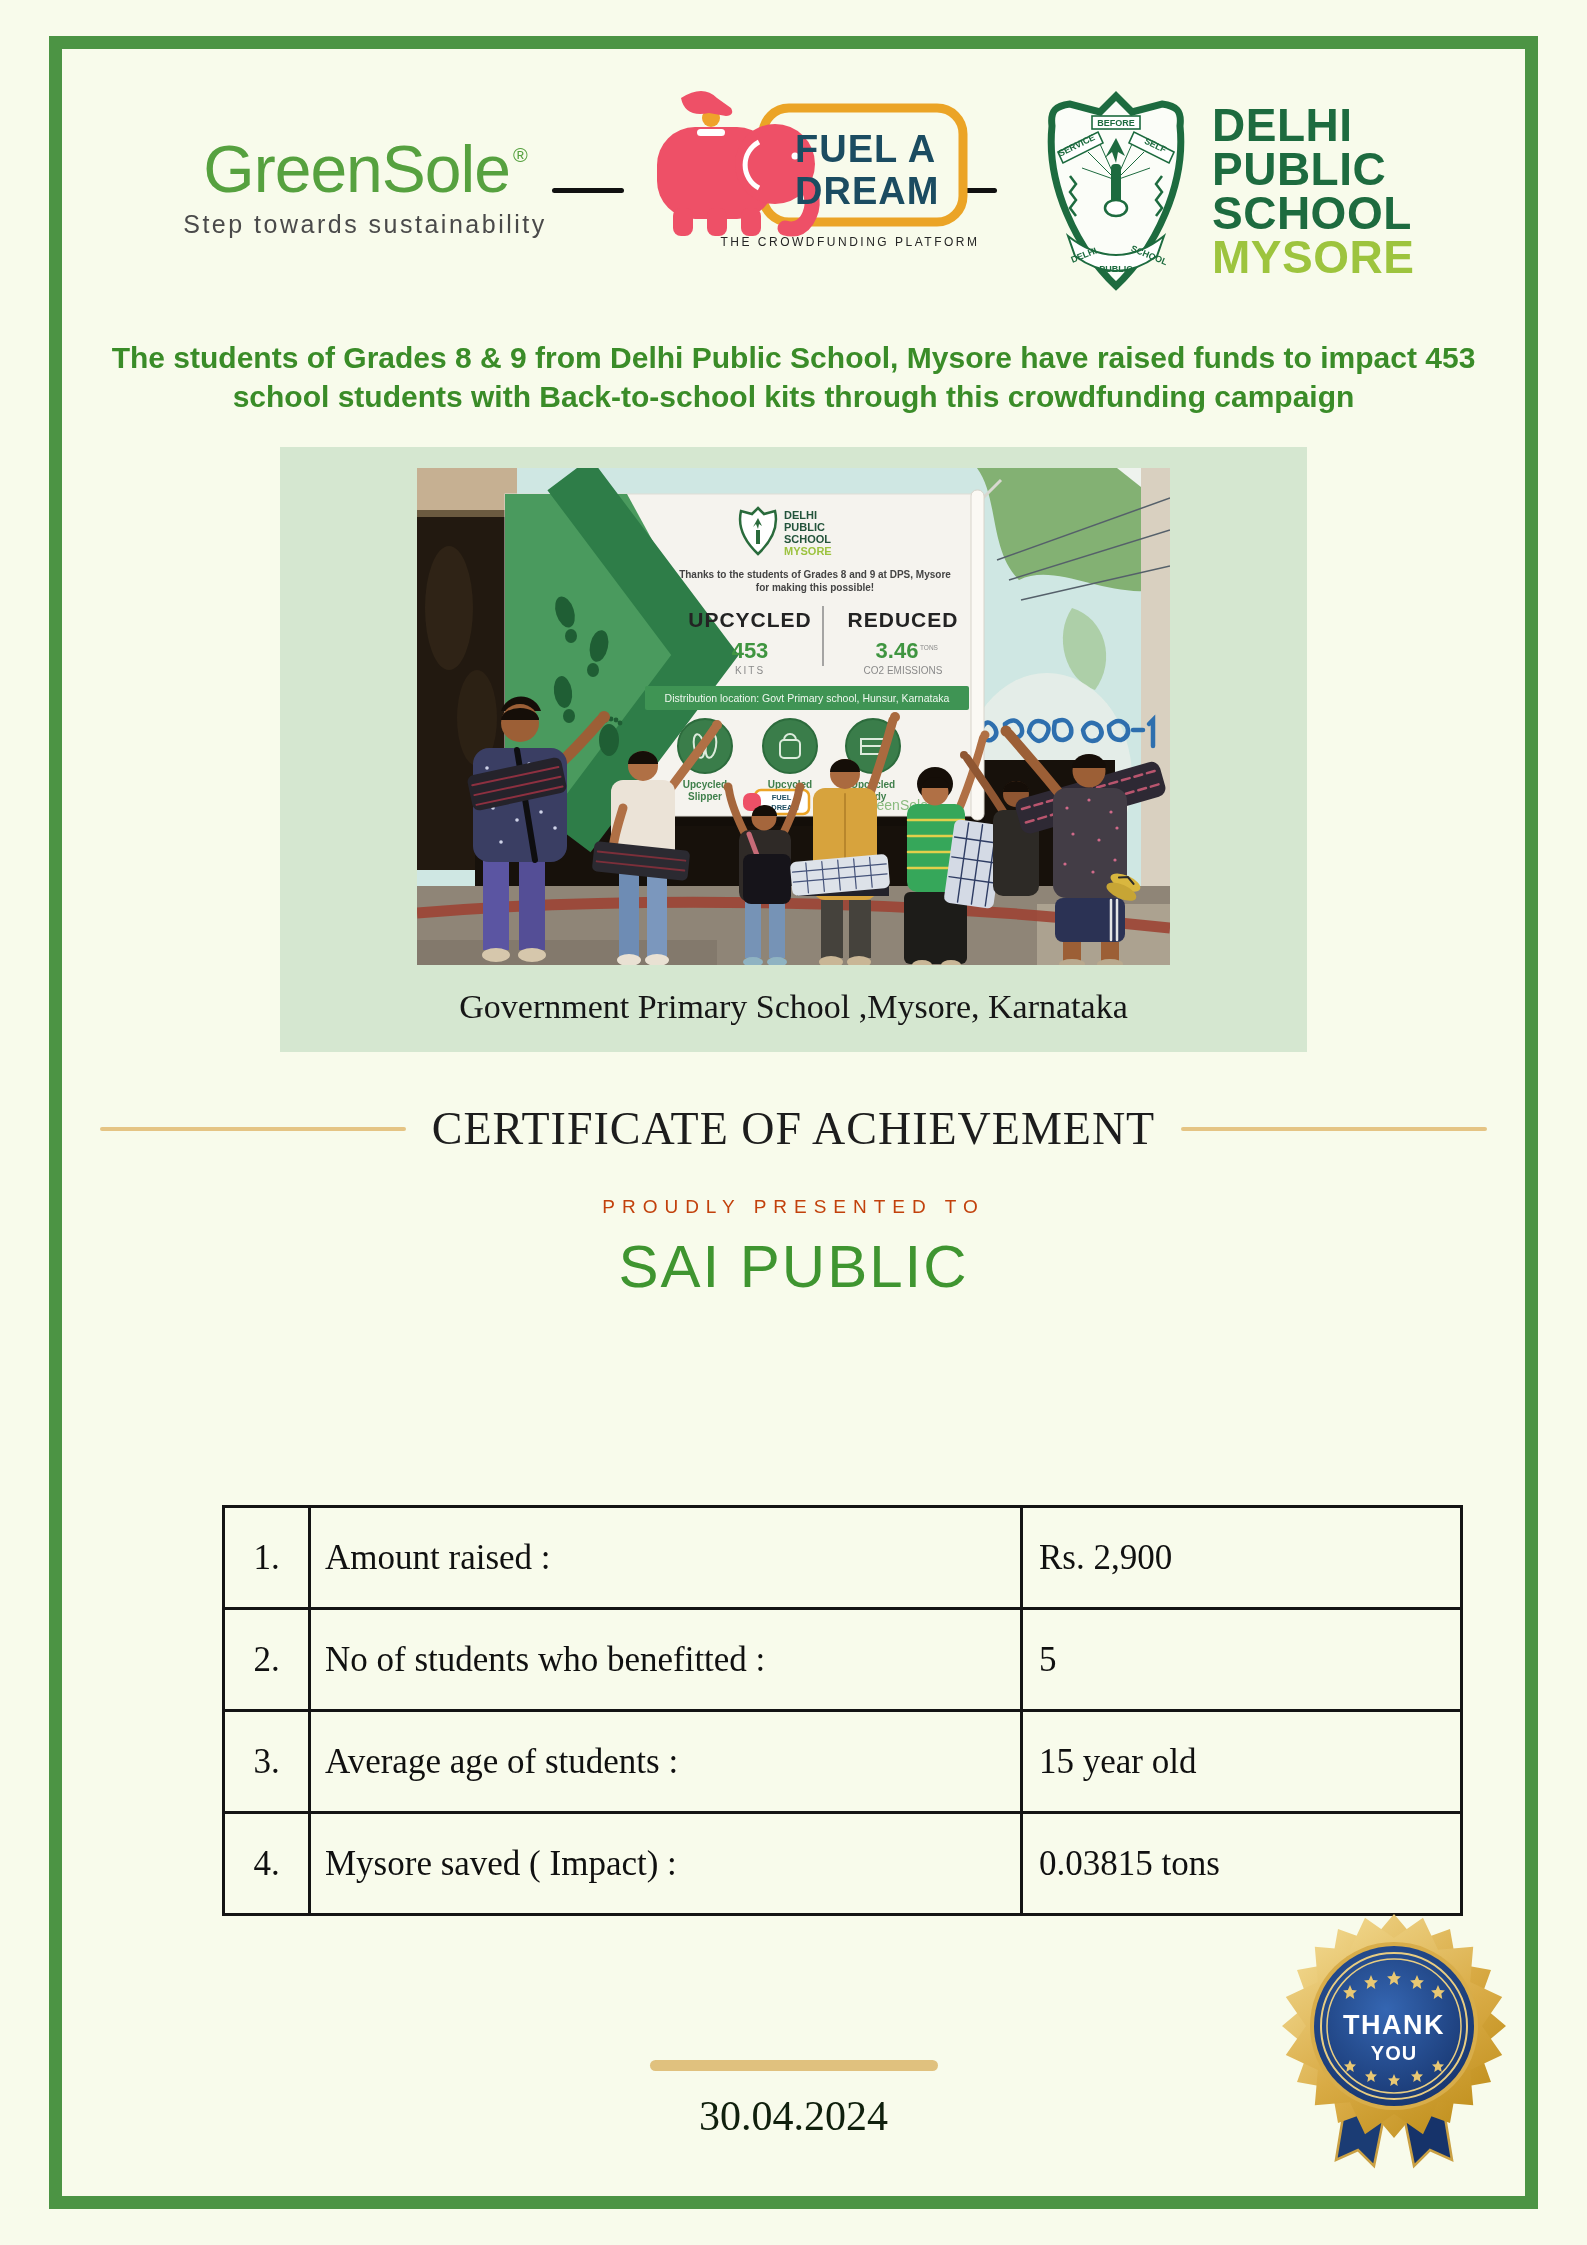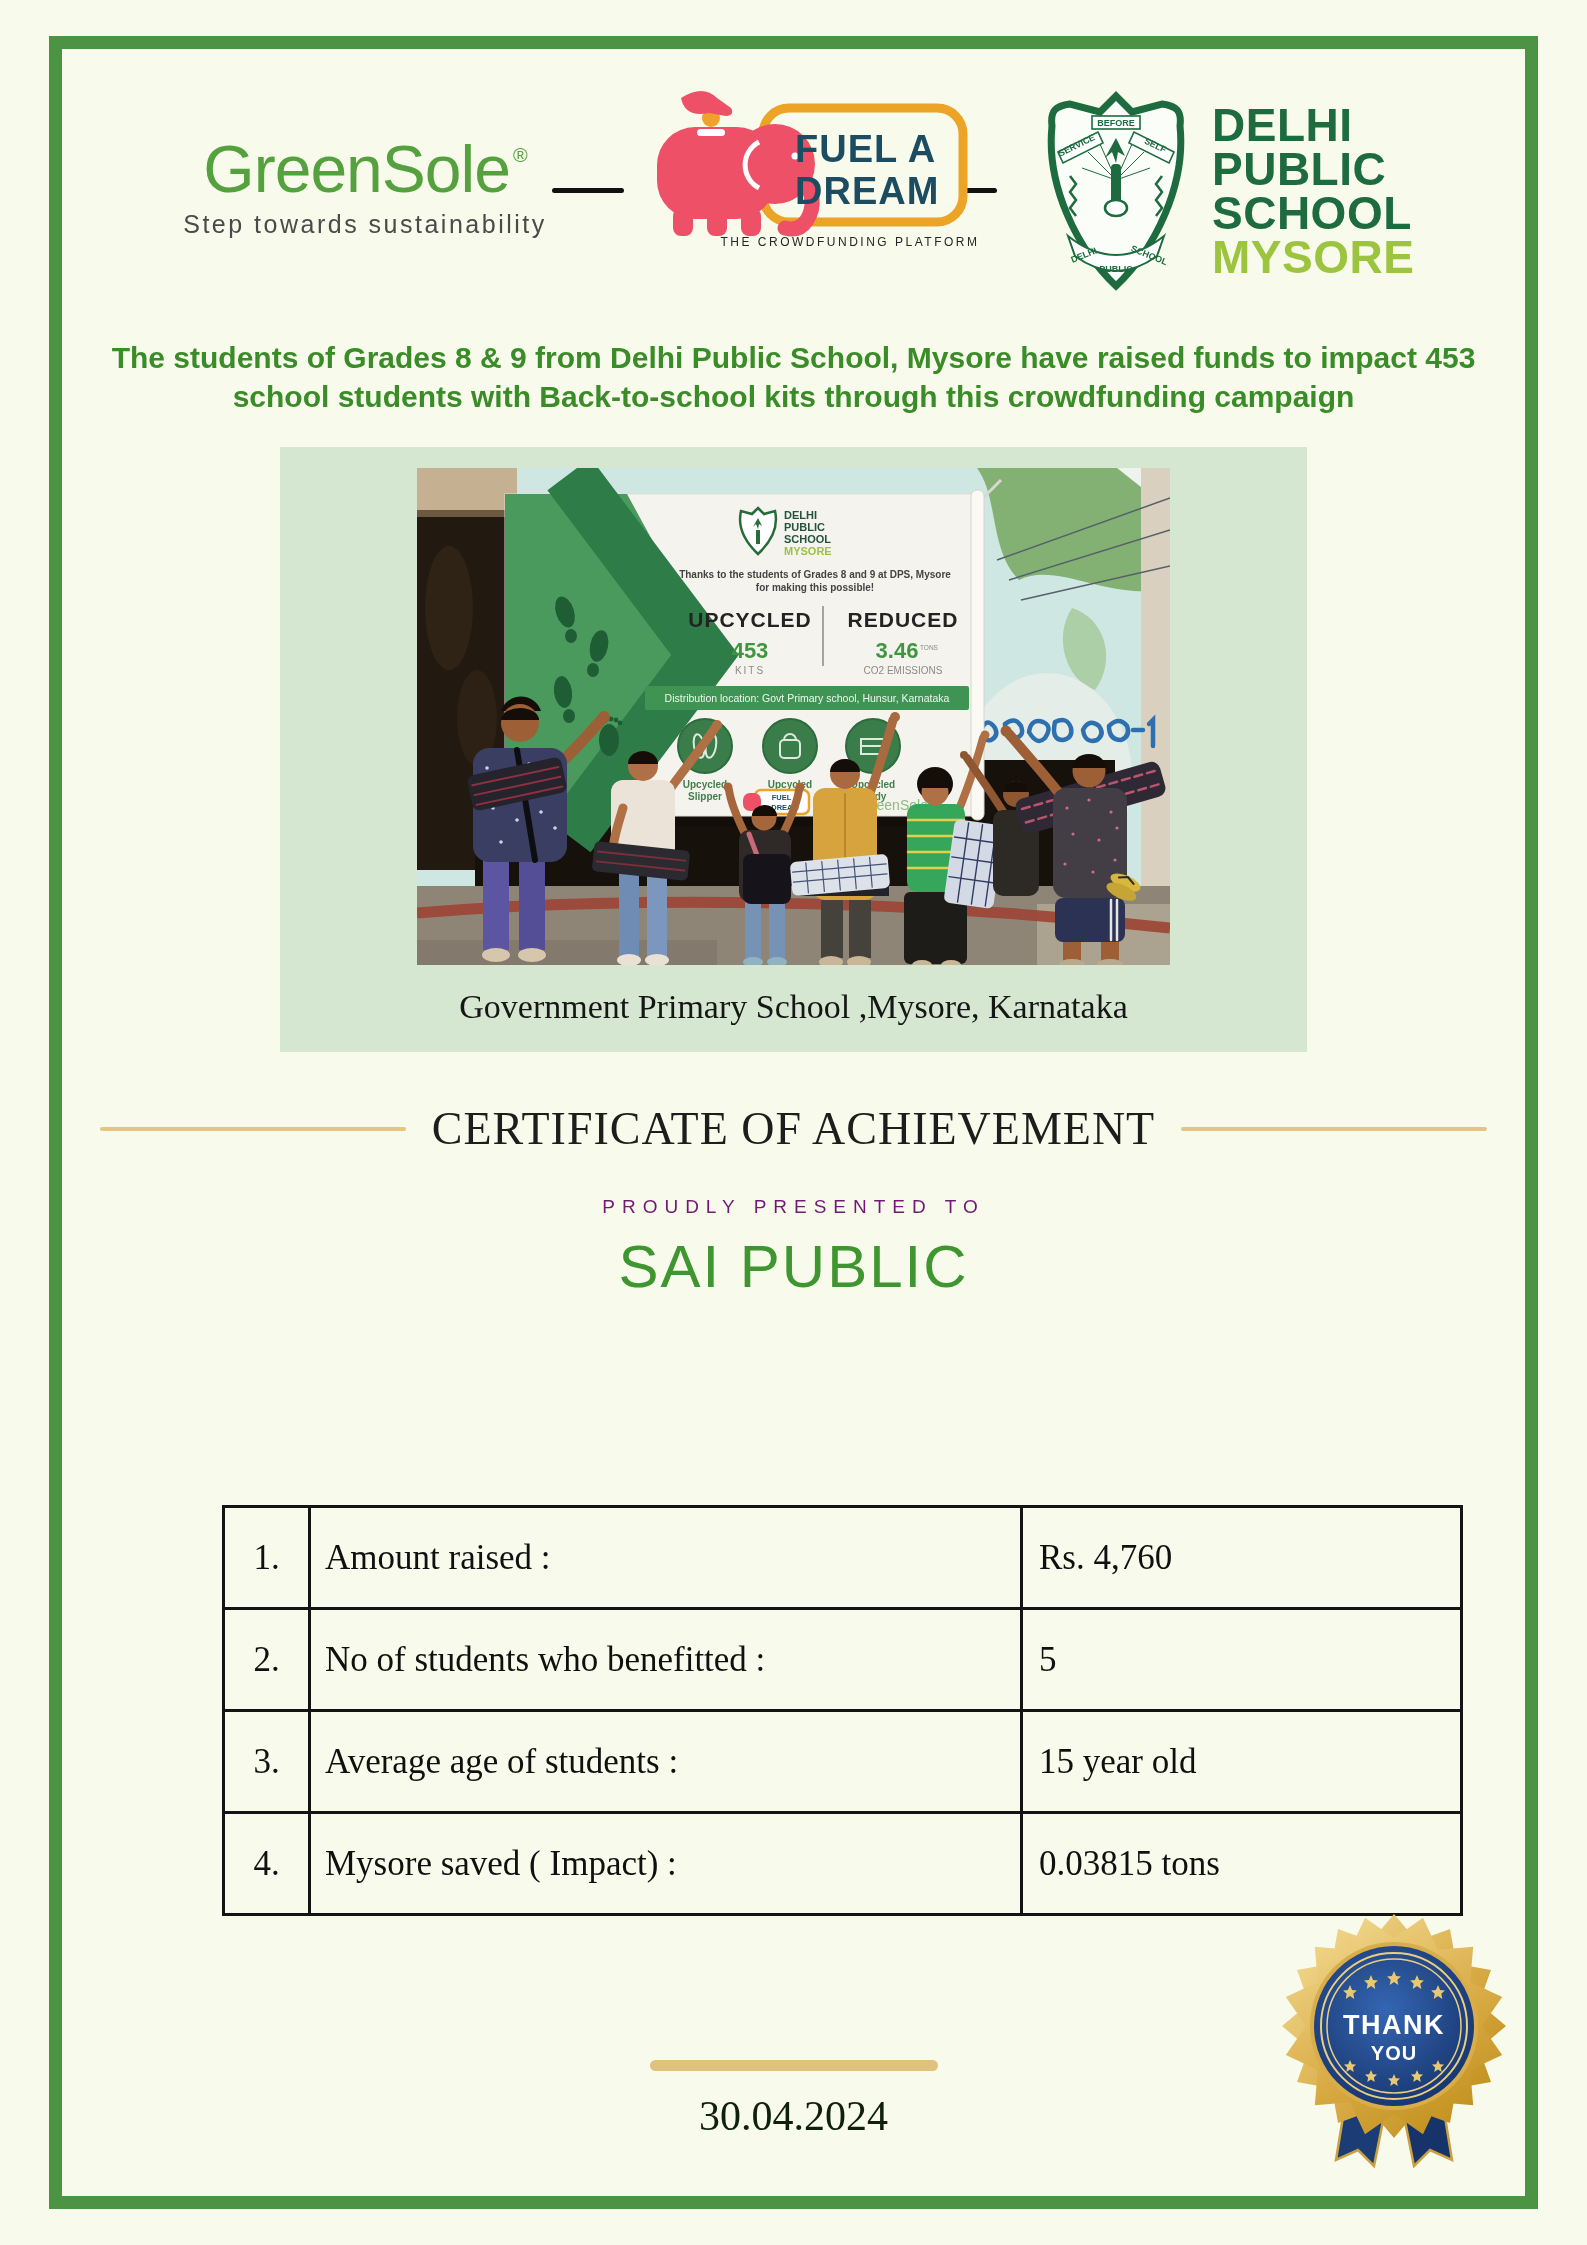--- a/index.html
+++ b/index.html
@@ -23,21 +23,21 @@
             font-family:"Liberation Sans",sans-serif;font-weight:bold;font-size:30px;line-height:39px;color:#3a8c28;}
 
   .panel{position:absolute;left:280px;top:447px;width:1027px;height:605px;background:#d5e7d0;z-index:2;}
   .photo{position:absolute;left:137px;top:21px;width:753px;height:497px;overflow:hidden;background:#cfe7e3;}
   .caption{position:absolute;left:0;top:541px;width:100%;text-align:center;font-size:34px;color:#161616;}
 
   .title-row{position:absolute;left:0;top:1102px;width:100%;display:flex;align-items:center;justify-content:center;gap:26px;z-index:2;}
   .gold-line{width:306px;height:4px;background:#e5c484;border-radius:2px;}
   .title{font-size:46px;letter-spacing:1px;color:#1d1d1d;white-space:nowrap;}
   .presented{position:absolute;left:0;top:1196px;width:100%;text-align:center;z-index:2;
-             font-family:"Liberation Sans",sans-serif;font-size:19px;letter-spacing:7px;color:#701a75;}
+             font-family:"Liberation Sans",sans-serif;font-size:19px;letter-spacing:7px;color:#c2410c;}
   .name{position:absolute;left:0;top:1232px;width:100%;text-align:center;z-index:2;
         font-family:"Liberation Sans",sans-serif;font-size:60px;letter-spacing:2px;color:#3f9530;}
   .bodytext{position:absolute;left:0;top:1346px;width:100%;text-align:center;z-index:2;
             font-size:37px;line-height:54px;color:#131d12;}
 
   table.impact{position:absolute;left:222px;top:1505px;border-collapse:collapse;z-index:2;background:transparent;}
   table.impact td{border:3px solid #141414;height:97px;font-size:35px;color:#101010;vertical-align:middle;}
   td.c-num{width:81px;text-align:center;font-size:34px;}
   td.c-label{width:694px;padding-left:14px;}
   td.c-value{width:420px;padding-left:16px;}
@@ -409,21 +409,21 @@
     <div class="gold-line"></div>
   </div>
   <div class="presented">PROUDLY PRESENTED TO</div>
   <div class="name">SAI PUBLIC</div>
 
   <table class="impact">
     <tbody>
         <tr>
       <td class="c-num">1.</td>
       <td class="c-label">Amount raised :</td>
-      <td class="c-value">Rs. 4,760</td>
+      <td class="c-value">Rs. 2,900</td>
     </tr>
     <tr>
       <td class="c-num">2.</td>
       <td class="c-label">No of students who benefitted :</td>
       <td class="c-value">5</td>
     </tr>
     <tr>
       <td class="c-num">3.</td>
       <td class="c-label">Average age of students :</td>
       <td class="c-value">15 year old</td>

